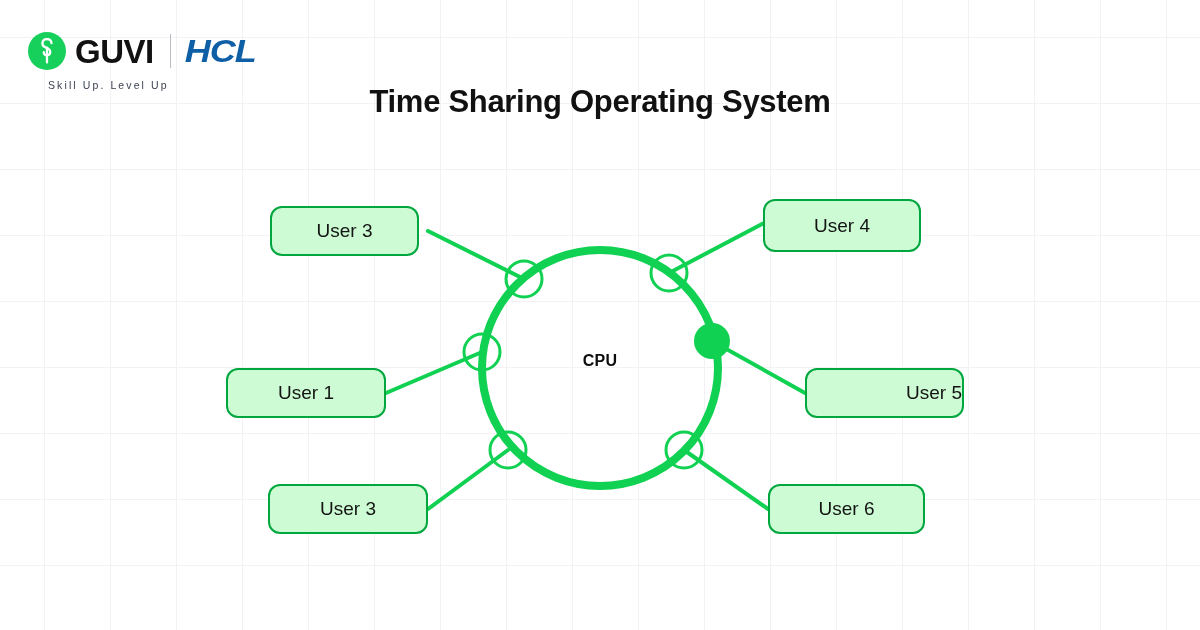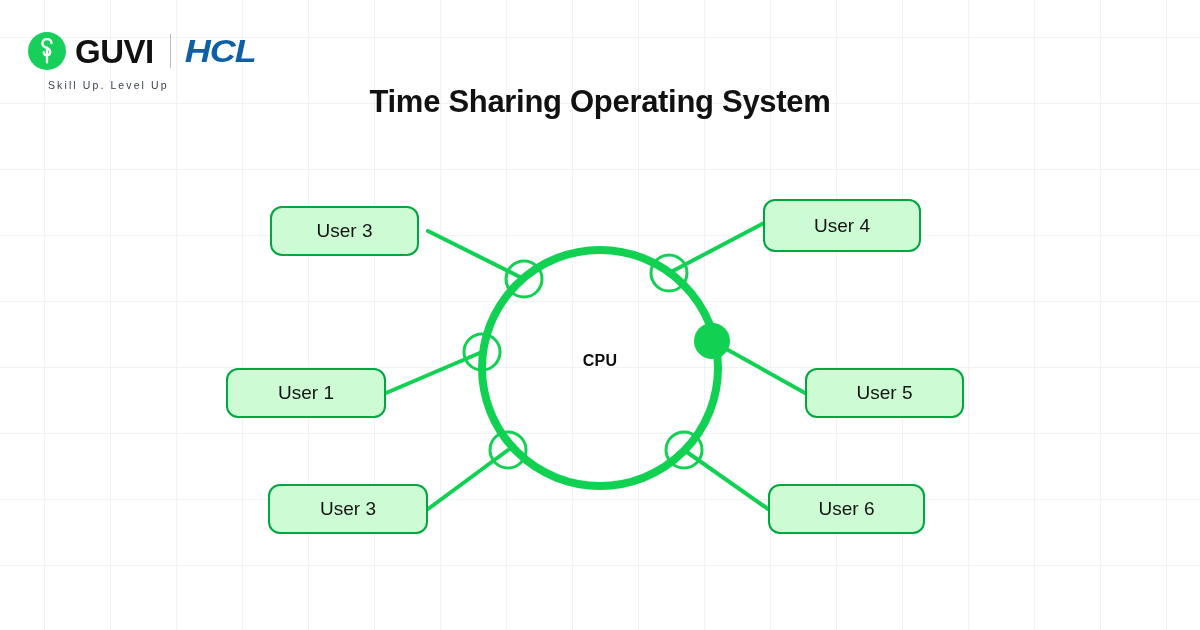--- a/index.html
+++ b/index.html
@@ -185,21 +185,21 @@
       </div>
       <div class="user-box" style="left: 226px; top: 368px; width: 160px; height: 50px; background: rgb(205, 251, 211); border-color: rgb(0, 166, 62);">
         <span>User 1</span>
       </div>
       <div class="user-box" style="left: 270px; top: 206px; width: 149px; height: 50px; background: rgb(205, 251, 211); border-color: rgb(0, 166, 62); align-items: center;">
         <span>User 3</span>
       </div>
       <div class="user-box" style="left: 763px; top: 199px; width: 158px; height: 53px; background: rgb(205, 251, 211); border-color: rgb(0, 166, 62);">
         <span>User 4</span>
       </div>
-      <div class="user-box" style="left: 805px; top: 368px; width: 159px; height: 50px; background: rgb(205, 251, 211); border-color: rgb(0, 166, 62);">
+      <div class="user-box" style="left: 805px; top: 368px; width: 159px; height: 50px; background: rgb(205, 251, 211); border-color: rgb(0, 166, 62); justify-content: flex-end;">
         <span>User 5</span>
       </div>
       <div class="user-box" style="left: 768px; top: 484px; width: 157px; height: 50px; background: rgb(205, 251, 211); border-color: rgb(0, 166, 62);">
         <span>User 6</span>
       </div>
     </div>
 
 </div>
 
 </body></html>

